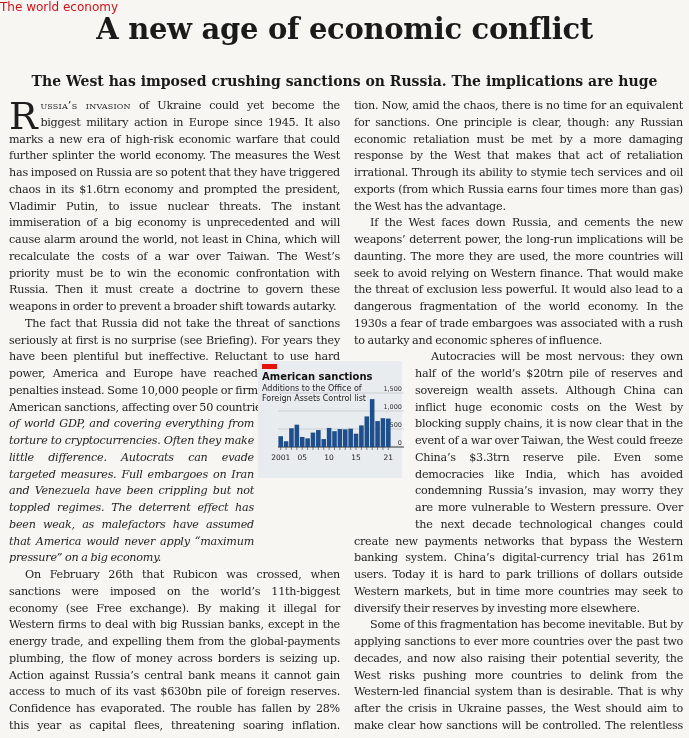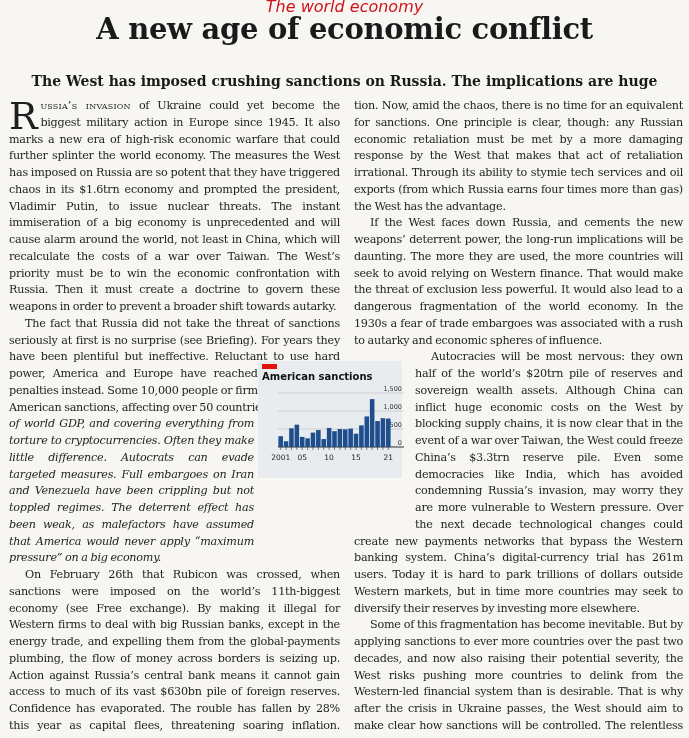--- a/index.html
+++ b/index.html
@@ -1,17 +1,17 @@
 <!DOCTYPE html>
 <html><head>
 <meta charset="utf-8">
 <style>
   html, body { margin:0; padding:0; }
   body { width:689px; height:738px; overflow:hidden; background:#f7f6f2; font-family:"DejaVu Serif", serif; color:#1e1e1e; position:relative; }
-  .rubric { position:absolute; top:0; left:0; width:689px; text-align:center; font-family:"DejaVu Sans", sans-serif; font-size:16px; color:#d0121a; line-height:14px;font-style:italic; }
+  .rubric { position:absolute; top:0; left:0; width:689px; text-align:left; font-family:"DejaVu Sans", sans-serif; font-size:12px; color:#d0121a; line-height:14px; }
   .headline { position:absolute; top:10px; left:0; width:689px; text-align:center; font-family:"DejaVu Serif", serif; font-weight:bold; font-size:29px; letter-spacing:-0.3px; color:#1a1a1a; line-height:38px; }
   .standfirst { position:absolute; top:73px; left:0; width:689px; text-align:center; font-family:"DejaVu Serif", serif; font-weight:bold; font-size:14px; color:#1a1a1a; }
   .col { position:absolute; top:98px; font-size:11.2px; line-height:16.75px; text-align:justify; letter-spacing:-0.25px; word-spacing:-0.5px; }
   .col.left { left:9px; width:331px; }
   .col.right { left:354px; width:329px; }
   .col p { margin:0; text-indent:16px; }
   .col p.first { text-indent:0; }
   .dropcap { float:left; font-size:38px; line-height:30px; margin:3px 3px 0 0; font-weight:normal; }
   .sc { font-variant:small-caps; letter-spacing:0.2px; }
   .chart-float { float:left; width:152px; height:118px; margin:0 6px 0 -97px; visibility:hidden; }
@@ -42,20 +42,21 @@
 <div class="col right">
   <p class="first">tion. Now, amid the chaos, there is no time for an equivalent for sanctions. One principle is clear, though: any Russian economic retaliation must be met by a more damaging response by the West that makes that act of retaliation irrational. Through its ability to stymie tech services and oil exports (from which Russia earns four times more than gas) the West has the advantage.</p>
   <p>If the West faces down Russia, and cements the new weapons’ deterrent power, the long-run implications will be daunting. The more they are used, the more countries will seek to avoid relying on Western finance. That would make the threat of exclusion less powerful. It would also lead to a dangerous fragmentation of the world economy. In the 1930s a fear of trade embargoes was associated with a rush to autarky and economic spheres of influence.</p>
   <p><span class="chart-float" style="margin-top:50px"></span><span>Autocracies will be most nervous: they own half of the world’s $20trn pile of reserves and sovereign wealth assets. Although China can inflict huge economic costs on the West by blocking supply chains, it is now clear that in the event of a war over Taiwan, the West could freeze China’s $3.3trn reserve pile. Even some democracies like India, which has avoided condemning Russia’s invasion, may worry they are more vulnerable to Western pressure. Over the next decade technological changes could create new payments networks that bypass the Western banking system. China’s digital-currency trial has 261m users. Today it is hard to park trillions of dollars outside Western markets, but in time more countries may seek to diversify their reserves by investing more elsewhere.</span></p>
   <p><span>Some of this fragmentation has become inevitable. But by applying sanctions to ever more countries over the past two decades, and now also raising their potential severity, the West risks pushing more countries to delink from the Western-led financial system than is desirable. That is why after the crisis in Ukraine passes, the West should aim to make clear how sanctions will be controlled. The relentless proliferation of the low-level sort ought to be contained, although targeted measures against individuals and firms for human-rights abuses remain legitimate, even if they rarely work. And it should be made clear that economy-wide sanctions of the devastating kind being used against Russia are reserved for the worst acts of aggression and war. The West has deployed an economic weapon that was until recently unthinkable. It must be used wisely.</span></p>
 </div>
 
 <div class="chart">
   <div class="tag"></div>
   <div class="title">American sanctions</div>
+  <div class="sub">Additions to the Office of Foreign Assets Control list</div>
   <svg id="chart-svg" width="146" height="117">
       <line x1="20" x2="146" y1="86" y2="86" stroke="#333" stroke-width="1"></line>
       <text x="144" y="84" text-anchor="end" font-size="6.5" font-family="DejaVu Sans, sans-serif" fill="#333">0</text>
       <line x1="20" x2="146" y1="68" y2="68" stroke="#b8c0c8" stroke-width="0.6"></line>
       <text x="144" y="66" text-anchor="end" font-size="6.5" font-family="DejaVu Sans, sans-serif" fill="#333">500</text>
       <line x1="20" x2="146" y1="50" y2="50" stroke="#b8c0c8" stroke-width="0.6"></line>
       <text x="144" y="48" text-anchor="end" font-size="6.5" font-family="DejaVu Sans, sans-serif" fill="#333">1,000</text>
       <line x1="20" x2="146" y1="32" y2="32" stroke="#b8c0c8" stroke-width="0.6"></line>
       <text x="144" y="30" text-anchor="end" font-size="6.5" font-family="DejaVu Sans, sans-serif" fill="#333">1,500</text>
       <rect x="20.4" width="4.5809523809523816" y="75.2" height="10.799999999999997" fill="#1f4e8c"></rect>

